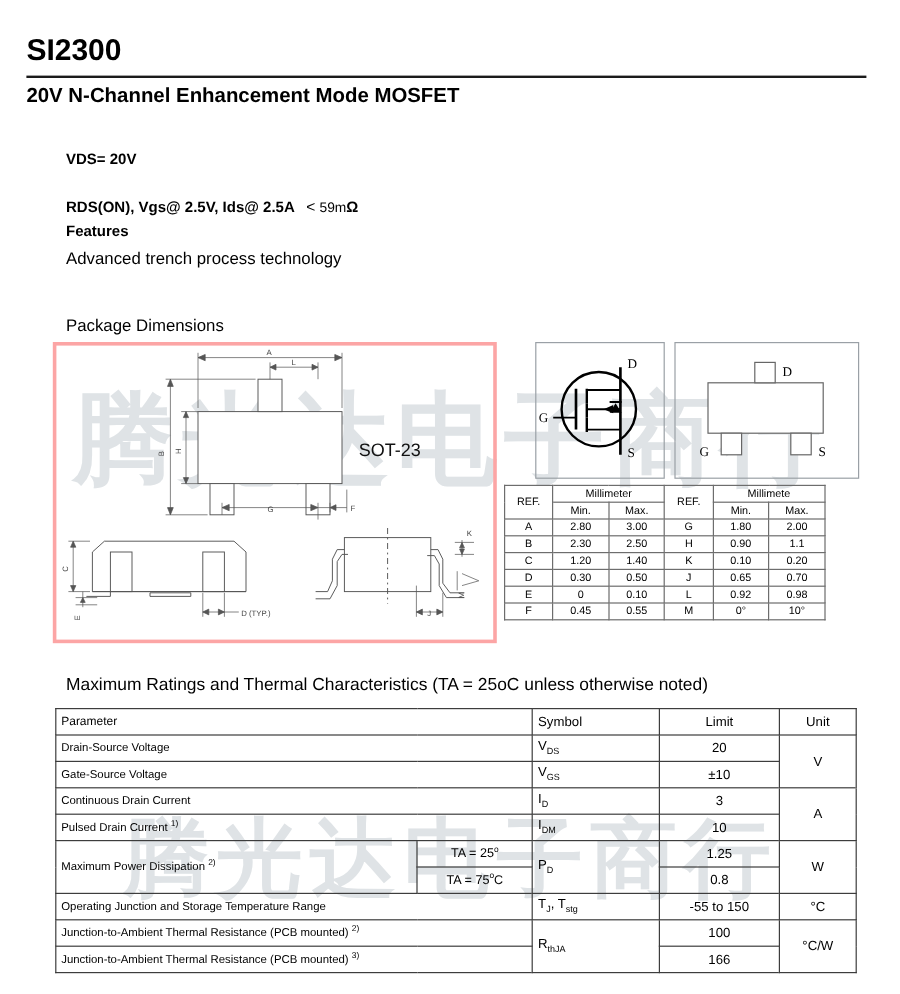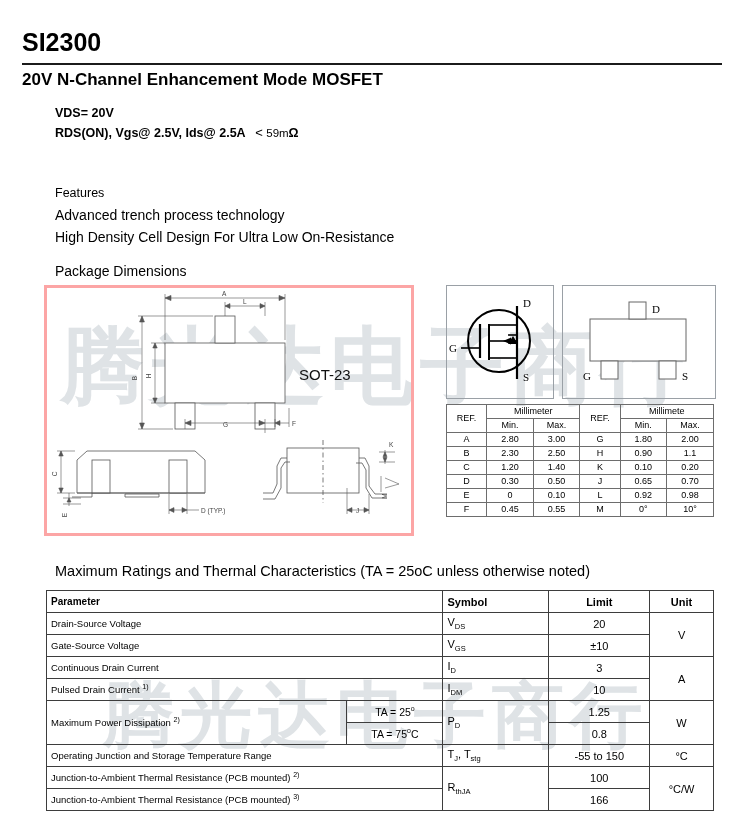--- a/index.html
+++ b/index.html
@@ -67,29 +67,30 @@
     letter-spacing: 0px;
   }
 
   
   .specs { position: absolute; left: 55px; top: 104px; }
   .spec-line {
     font-size: 12.5px;
     font-weight: 700;
     line-height: 19px;
     white-space: nowrap;
+    margin-top: 20px;
   }
   .spec-line .lt { font-weight: 400; font-size: 13px; }
   .spec-line .val { font-weight: 400; font-size: 11.5px; }
   .spec-line .ohm { font-weight: 700; font-size: 12.5px; }
 
   
   .features-title {
     position: absolute; left: 55px; top: 186px;
-    font-size: 12.5px; font-weight: 400;
+    font-size: 12.5px; font-weight: 700;
   }
   .feature-1 { position: absolute; left: 55px; top: 207px; font-size: 14px; }
   .feature-2 { position: absolute; left: 55px; top: 229px; font-size: 14px; }
   .pkg-dim-title { position: absolute; left: 55px; top: 263px; font-size: 14px; }
 
   
   .pkgbox {
     position: absolute;
     left: 44px; top: 285px;
     width: 364px; height: 245px;
@@ -107,21 +108,21 @@
   .padbox {
     position: absolute;
     left: 562px; top: 285px;
     width: 152px; height: 112px;
     border: 1px solid #9aa0a6;
   }
 
   
   .dimtable {
     position: absolute;
-    left: 446px; top: 404px;
+    left: 420px; top: 404px;
     width: 268px;
     border-collapse: collapse;
     font-size: 9px;
     font-family: "Liberation Sans", sans-serif;
     padding-left: 12px;
   }
   .dimtable td, .dimtable th {
     border: 1px solid #6d6d6d;
     text-align: center;
     padding: 0;
@@ -144,21 +145,21 @@
     width: 668px;
     border-collapse: collapse;
     font-size: 9.5px;
   }
   .ratings td {
     border: 1px solid #3d3d3d;
     padding: 0 4px;
     height: 21px;
     vertical-align: middle;
   }
-  .ratings .hdr { font-weight: 700; font-size: 10px; }
+  .ratings .hdr { font-weight: 400; font-size: 10px; }
   .ratings .l { text-align: left; }
   .ratings .param { width: 360px; }
   .ratings .tacond { width: 105px; text-align: center; font-size: 10.5px; }
   .ratings .sym { width: 113px; font-size: 11px; }
   .ratings .lim { width: 110px; text-align: center; font-size: 11px; }
   .ratings .unit { width: 63px; text-align: center; font-size: 11px; }
   .ratings sub { font-size: 7.5px; }
   .ratings sup { font-size: 7px; }
   .ratings .deg { font-size: 11px; }
 
@@ -183,21 +184,20 @@
     <div class="spec-line">
       <span>RDS(ON), Vgs@ 2.5V, Ids@ 2.5A</span>
       <span style="display:inline-block;width:3px"></span>
       <span class="lt">&lt;</span>
       <span class="val">59m</span><span class="ohm">Ω</span>
     </div>
   </div>
 
   <div class="features-title layer">Features</div>
   <div class="feature-1 layer">Advanced trench process technology</div>
-  <div class="feature-2 layer">High Density Cell Design For Ultra Low On-Resistance</div>
   <div class="pkg-dim-title layer">Package Dimensions</div>
 
   <div class="pkgbox layer">
     <svg width="362" height="243" viewBox="0 0 362 243">
       <g stroke="#555" stroke-width="0.8" fill="none">
 
         <rect x="118" y="55" width="120" height="60" fill="#fff"></rect>
 
         <rect x="168" y="28" width="20" height="27" fill="#fff"></rect>
 

